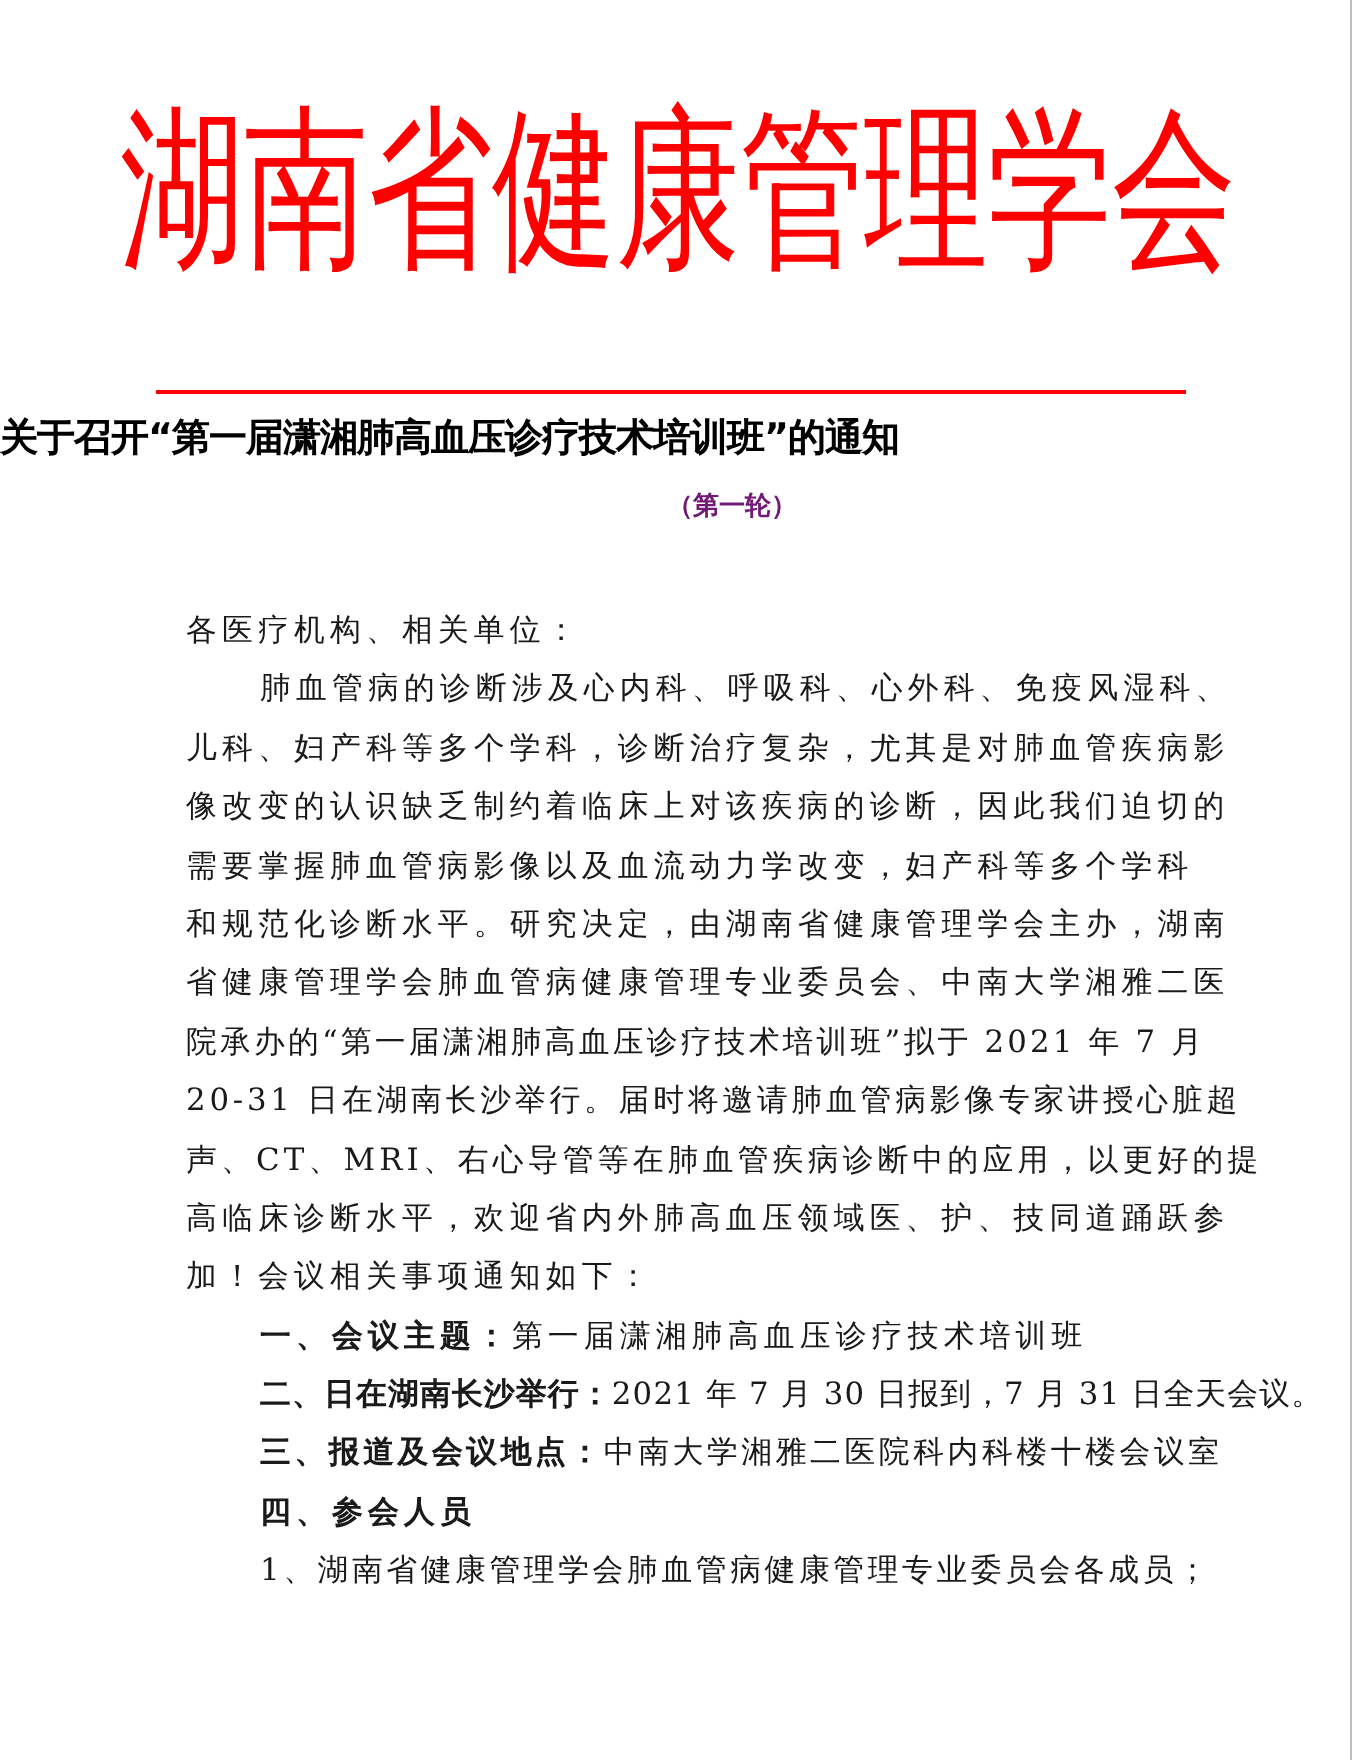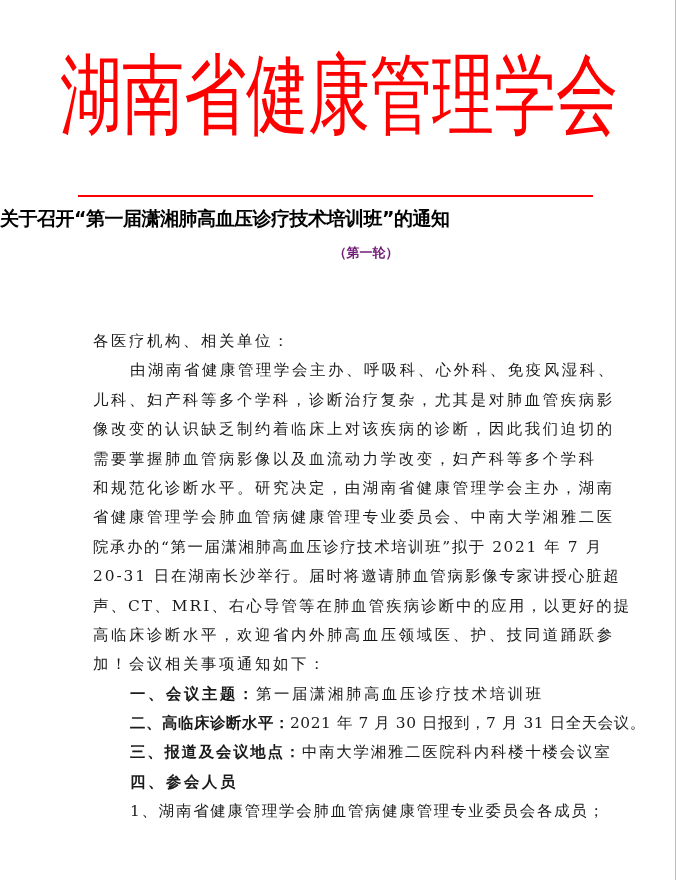--- a/index.html
+++ b/index.html
@@ -27,21 +27,21 @@
     position: absolute; left: 0; top: 206px; width: 676px; text-align: left;
     font-family: "DejaVu Sans", "Liberation Sans", sans-serif;
     font-weight: bold; font-size: 19px; letter-spacing: -0.5px; color: #000;
   }
   .subtitle {
     position: absolute; left: 0; top: 244px; width: 676px; text-align: center;
     font-family: "DejaVu Sans", "Liberation Sans", sans-serif;
     font-weight: bold; font-size: 13px; color: #701a75; padding-left: 28px;
   }
   .body {
-    position: absolute; left: 93px; top: 327px; width: 500px;
+    position: absolute; left: 93px; top: 301px; width: 500px;
     font-family: "DejaVu Serif", "Liberation Serif", serif;
     font-size: 15.4px; line-height: 29.4px; color: #1a1a1a;
   }
   .line { white-space: nowrap; height: 29.4px; letter-spacing: 2.6px; }
   .indent { padding-left: 37px; }
   .b { font-weight: bold; }
 </style>
 </head>
 <body>
 
@@ -59,37 +59,37 @@
     <span>会</span>
   </div>
 
   <div class="red-rule"></div>
 
   <div class="title">关于召开“第一届潇湘肺高血压诊疗技术培训班”的通知</div>
   <div class="subtitle">（第一轮）</div>
 
   <div class="body">
     <div class="line">各医疗机构、相关单位：</div>
-    <div class="line indent">由湖南省健康管理学会主办、呼吸科、心外科、免疫风湿科、</div>
+    <div class="line indent">肺血管病的诊断涉及心内科、呼吸科、心外科、免疫风湿科、</div>
     <div class="line">儿科、妇产科等多个学科，诊断治疗复杂，尤其是对肺血管疾病影</div>
     <div class="line">像改变的认识缺乏制约着临床上对该疾病的诊断，因此我们迫切的</div>
     <div class="line">需要掌握肺血管病影像以及血流动力学改变，妇产科等多个学科</div>
     <div class="line">和规范化诊断水平。研究决定，由湖南省健康管理学会主办，湖南</div>
     <div class="line">省健康管理学会肺血管病健康管理专业委员会、中南大学湘雅二医</div>
     <div class="line" style="letter-spacing:1.6px">院承办的“第一届潇湘肺高血压诊疗技术培训班”拟于 2021 年 7 月</div>
     <div class="line" style="letter-spacing:1.9px">20-31 日在湖南长沙举行。届时将邀请肺血管病影像专家讲授心脏超</div>
     <div class="line" style="letter-spacing:2.1px">声、CT、MRI、右心导管等在肺血管疾病诊断中的应用，以更好的提</div>
     <div class="line">高临床诊断水平，欢迎省内外肺高血压领域医、护、技同道踊跃参</div>
     <div class="line">加！会议相关事项通知如下：</div>
 
     <div class="line indent">
       <span class="b">一、会议主题：</span><span>第一届潇湘肺高血压诊疗技术培训班</span>
     </div>
     <div class="line indent" style="letter-spacing:0.6px">
-      <span class="b">二、高临床诊断水平：</span><span>2021 年 7 月 30 日报到，7 月 31 日全天会议。</span>
+      <span class="b">二、日在湖南长沙举行：</span><span>2021 年 7 月 30 日报到，7 月 31 日全天会议。</span>
     </div>
     <div class="line indent" style="letter-spacing:1.8px">
       <span class="b">三、报道及会议地点：</span><span>中南大学湘雅二医院科内科楼十楼会议室</span>
     </div>
     <div class="line indent">
       <span class="b">四、参会人员</span>
     </div>
     <div class="line indent" style="letter-spacing:1.8px">1、湖南省健康管理学会肺血管病健康管理专业委员会各成员；</div>
   </div>
 

